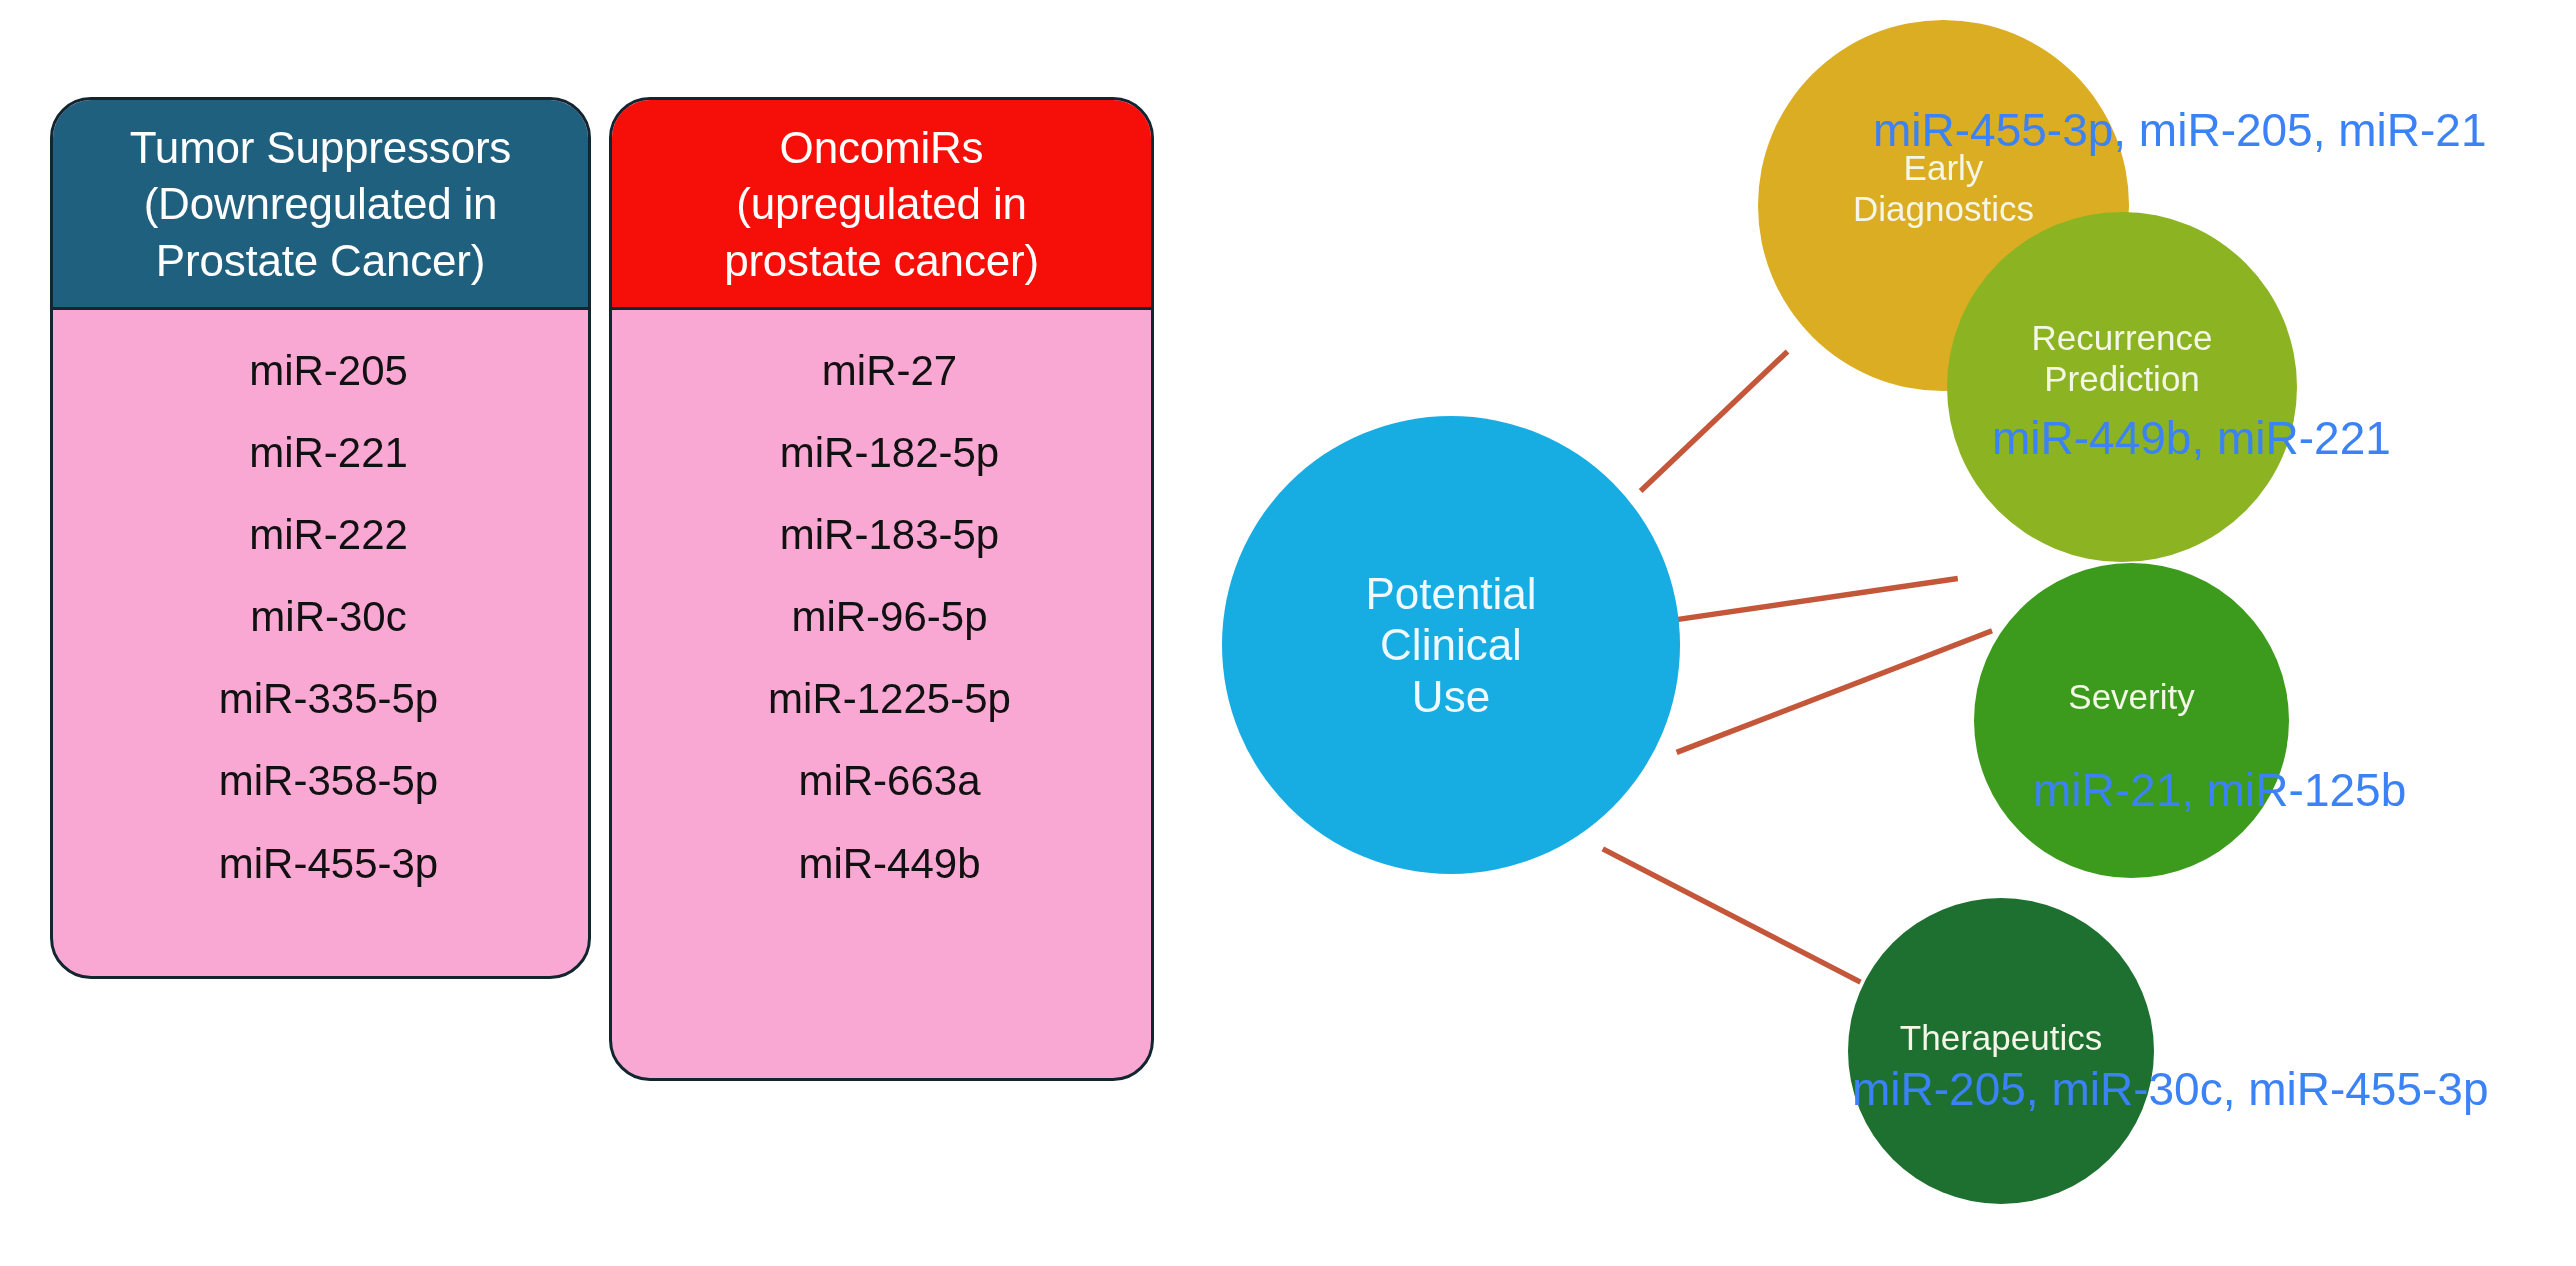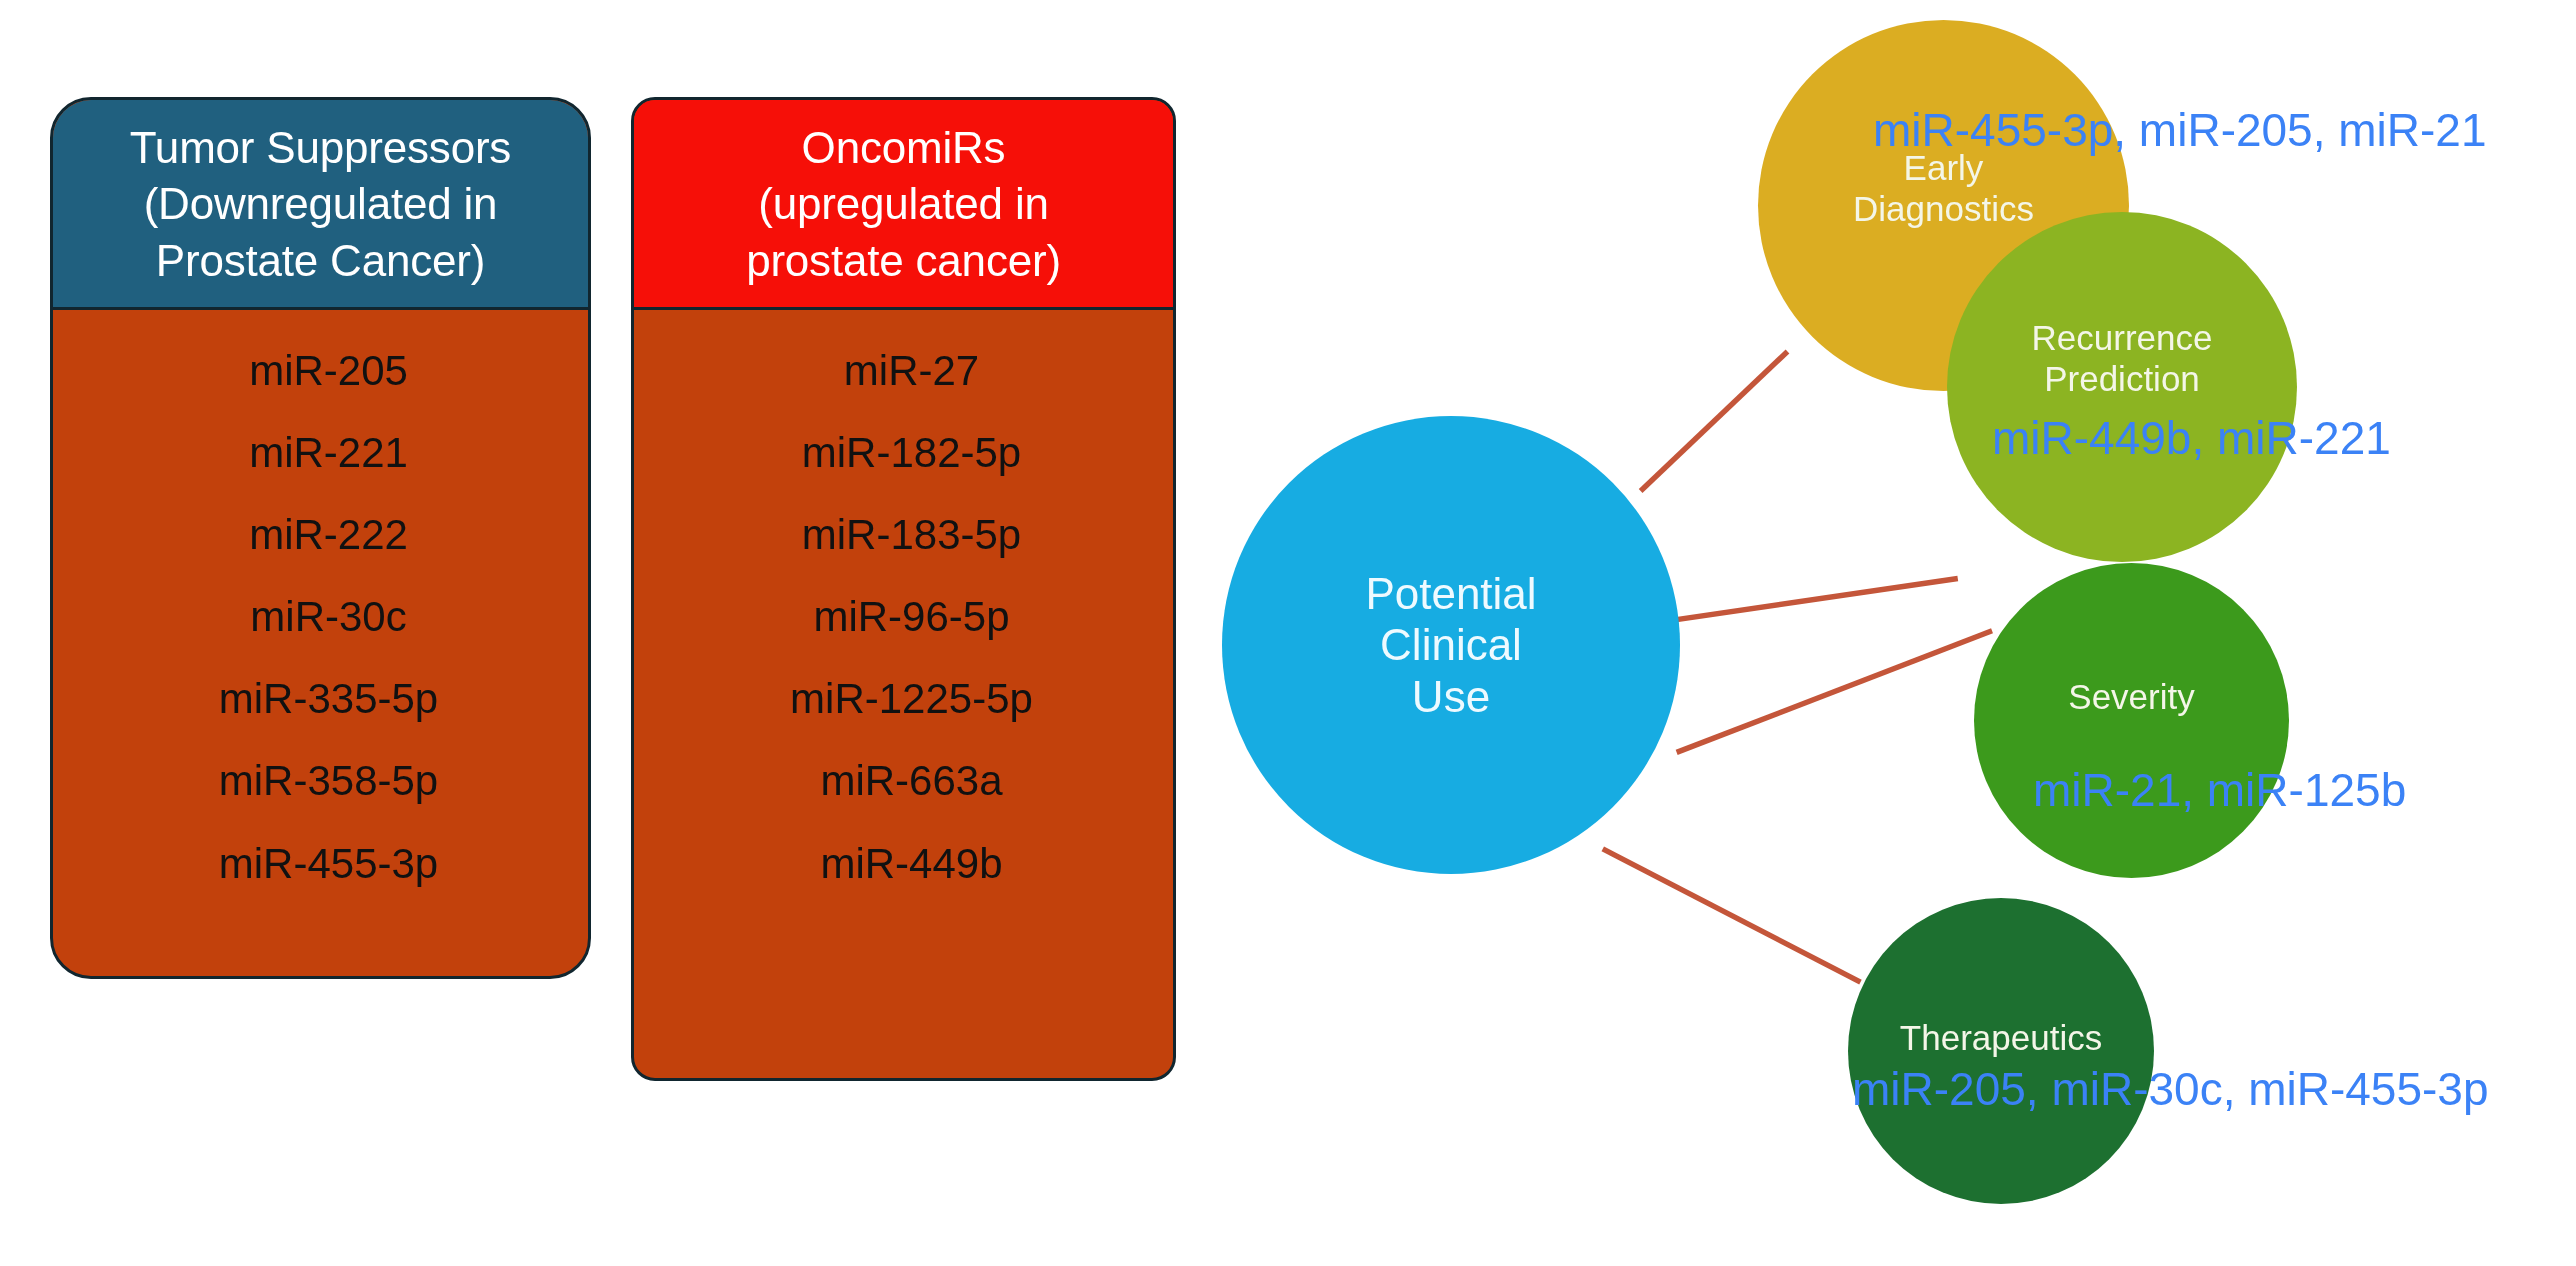--- a/index.html
+++ b/index.html
@@ -15,21 +15,21 @@
     font-family: "Liberation Sans", sans-serif;
     color: #111111;
   }
 
   
   .card {
     position: absolute;
     box-sizing: border-box;
     border: 3.6px solid #11262f;
     border-radius: 41px;
-    background: #c2410c;
+    background: #f9a8d4;
     overflow: hidden;
   }
   .card-header {
     box-sizing: border-box;
     width: 100%;
     text-align: center;
     color: #ffffff;
     font-size: 44px;
     line-height: 1.28;
     padding: 20px 12.6px 18px 12.6px;
@@ -51,22 +51,22 @@
 
   
   #card-tumor-suppressors {
     left: 50px;  top: 97px;
     width: 541px; height: 882px;
   }
   #card-tumor-suppressors .card-header { background: #20607f; }
 
   
   #card-oncomirs {
-    left: 631px; top: 97px;
-    width: 545px; height: 984px; border-radius: 24px;
+    left: 609px; top: 97px;
+    width: 545px; height: 984px;
   }
   #card-oncomirs .card-header { background: #f60f08; }
 
   
   #bubble-diagram {
     position: absolute;
     left: 1181px; top: 0;
     width: 1395px; height: 1266px;
   }
   #connector-svg {

